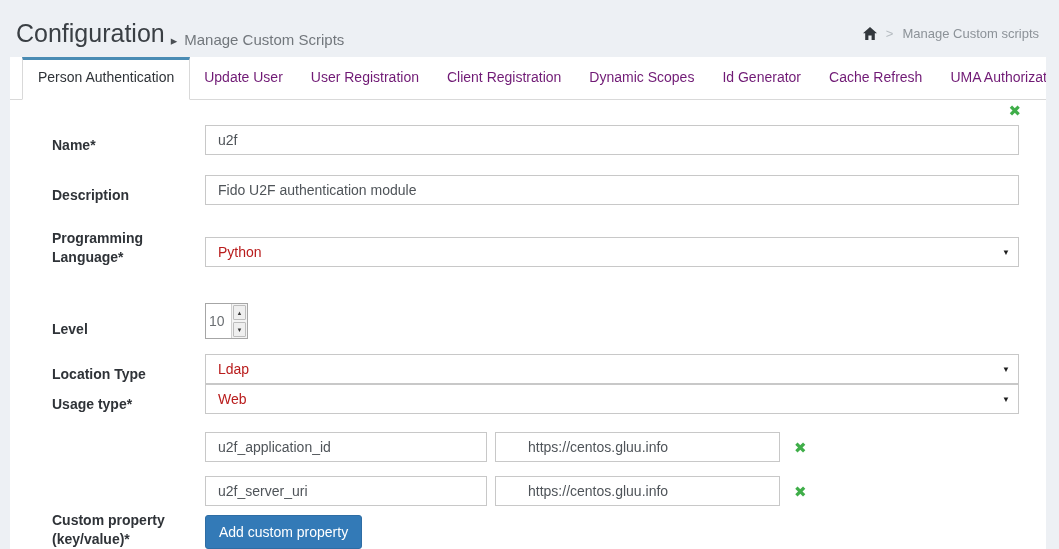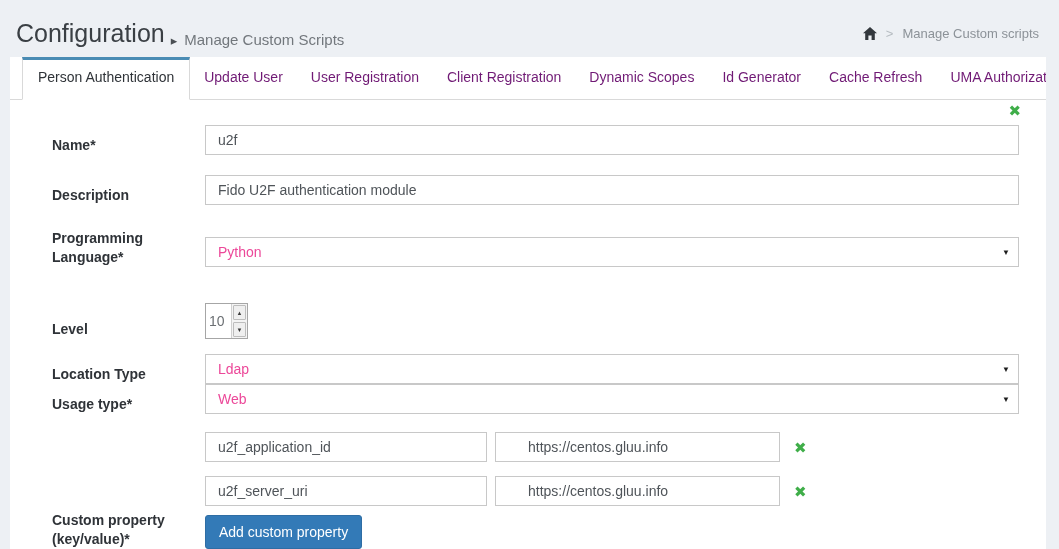--- a/index.html
+++ b/index.html
@@ -101,21 +101,21 @@
     height:30px;
     border:1px solid #c8c8c8;
     background:#fff;
     cursor:pointer;
   }
   .select-value {
     display:block;
     padding:0 24px 0 12px;
     line-height:28px;
     font-size:14px;
-    color:#ec4899;
+    color:#b91c1c;
     overflow:hidden;
   }
   .select-caret {
     position:absolute;
     right:8px; top:10px;
     font-size:8px;
     color:#1d1d1d;
     pointer-events:none;
   }
 

